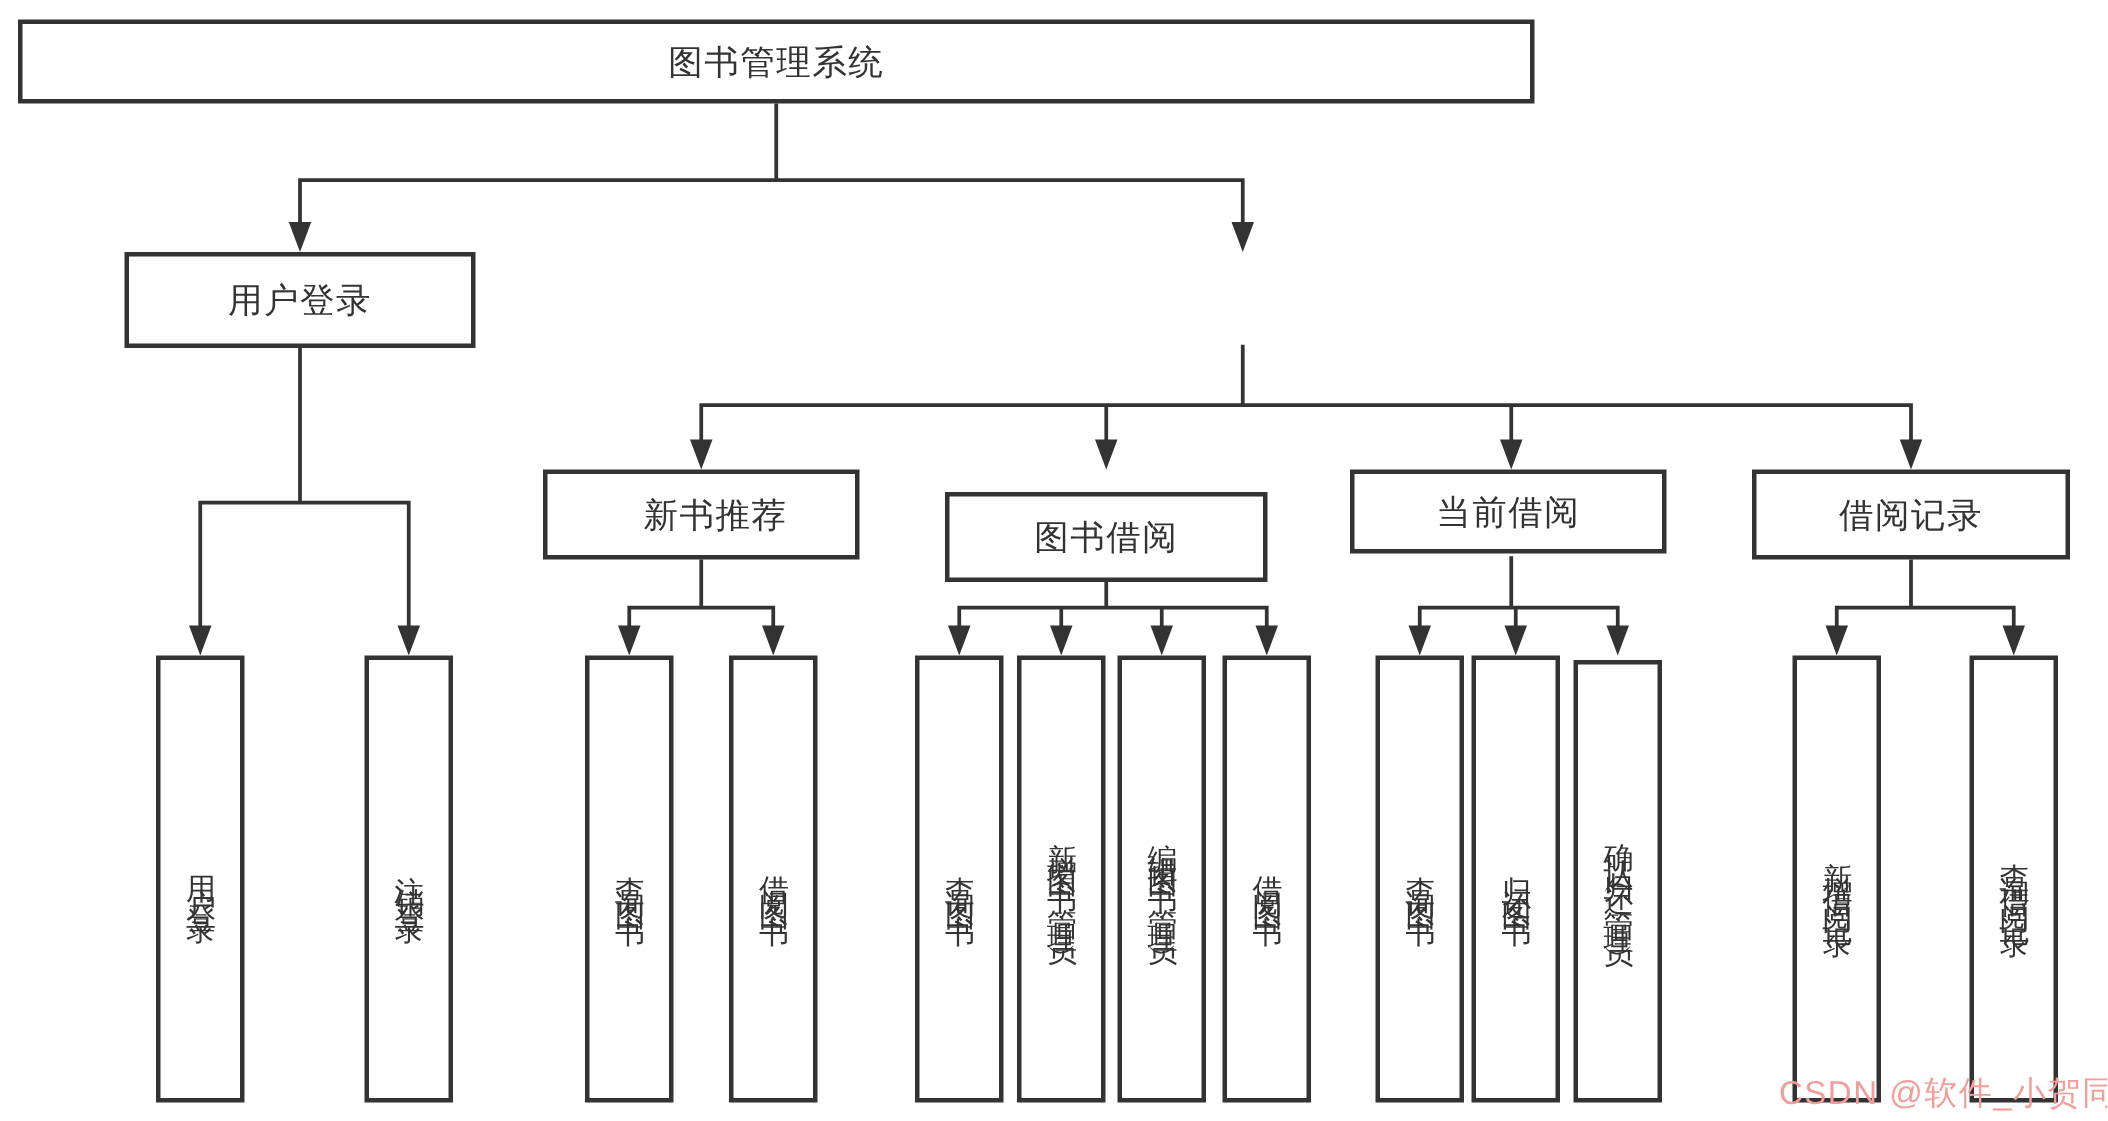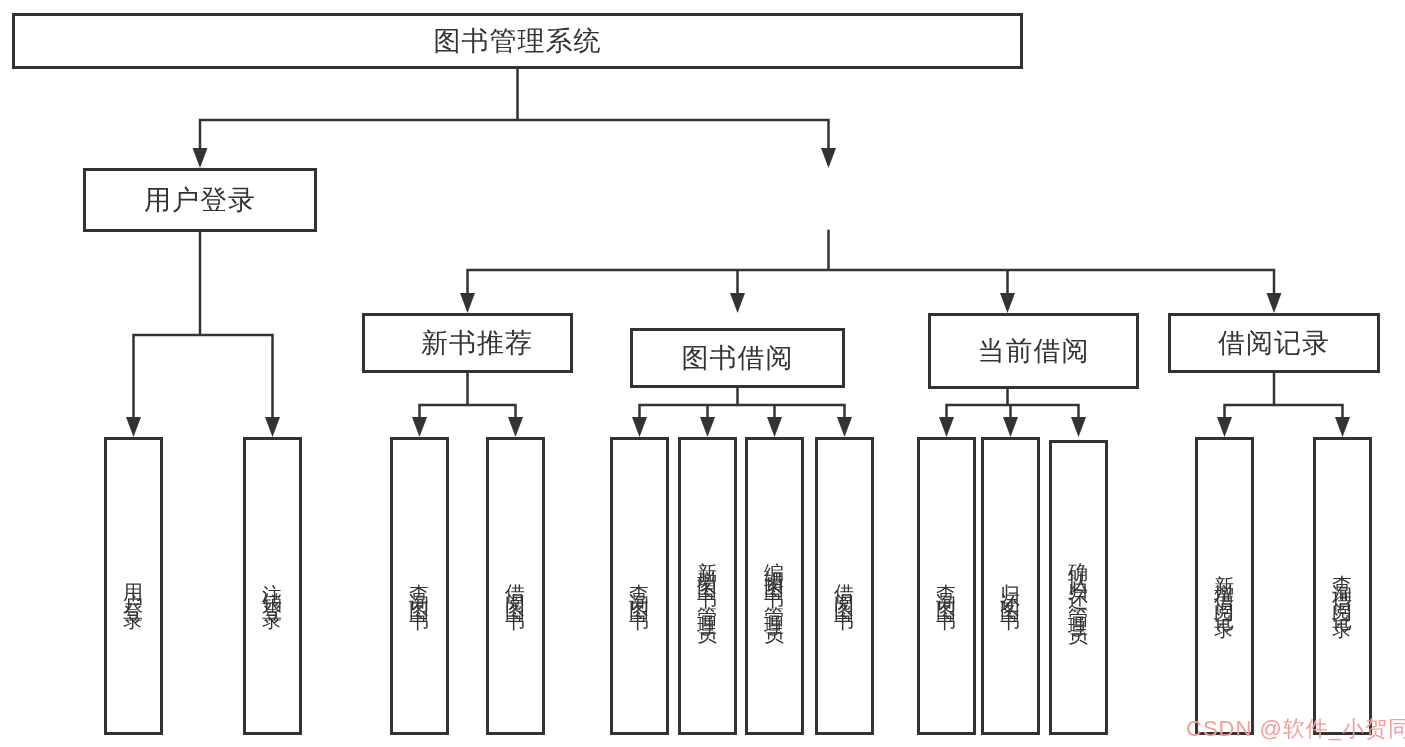--- a/index.html
+++ b/index.html
@@ -21,38 +21,38 @@
   .hbox,.vbox{
     position:absolute;
     box-sizing:border-box;
     background:var(--box_fill);
     border:3px solid var(--line);
     display:flex;
     align-items:center;
     justify-content:center;
     color:var(--text);
   }
-  .hbox{font-size:27px;letter-spacing:1px;white-space:nowrap;}
+  .hbox{font-size:23px;letter-spacing:1px;white-space:nowrap;}
   .vbox{
     writing-mode:vertical-rl;
     text-orientation:mixed;
     font-size:20px;
     letter-spacing:9px;
     line-height:1.1;
     width:59px;
     top:437px;
     height:298px;
   }
   
   #n-root{left:12px;top:13px;width:1011px;height:56px;}
   #n-a   {left:83px;top:168px;width:234px;height:64px;}
   #n-b   {left:712px;top:168px;width:233px;height:64px;}
   #n-b0  {left:362px;top:313px;width:211px;height:60px;padding-left:19px;}
   #n-b1  {left:630px;top:328px;width:215px;height:60px;}
-  #n-b2  {left:928px;top:313px;width:211px;height:76px;}
+  #n-b2  {left:900px;top:313px;width:211px;height:56px;}
   #n-b3  {left:1168px;top:313px;width:212px;height:60px;}
   
   #n-a-0 {left:104px;}
   #n-a-1 {left:243px;}
   #n-b0-0{left:390px;}
   #n-b0-1{left:486px;}
   #n-b1-0{left:610px;}
   #n-b1-1{left:678px;}
   #n-b1-2{left:745px;}
   #n-b1-3{left:815px;}

